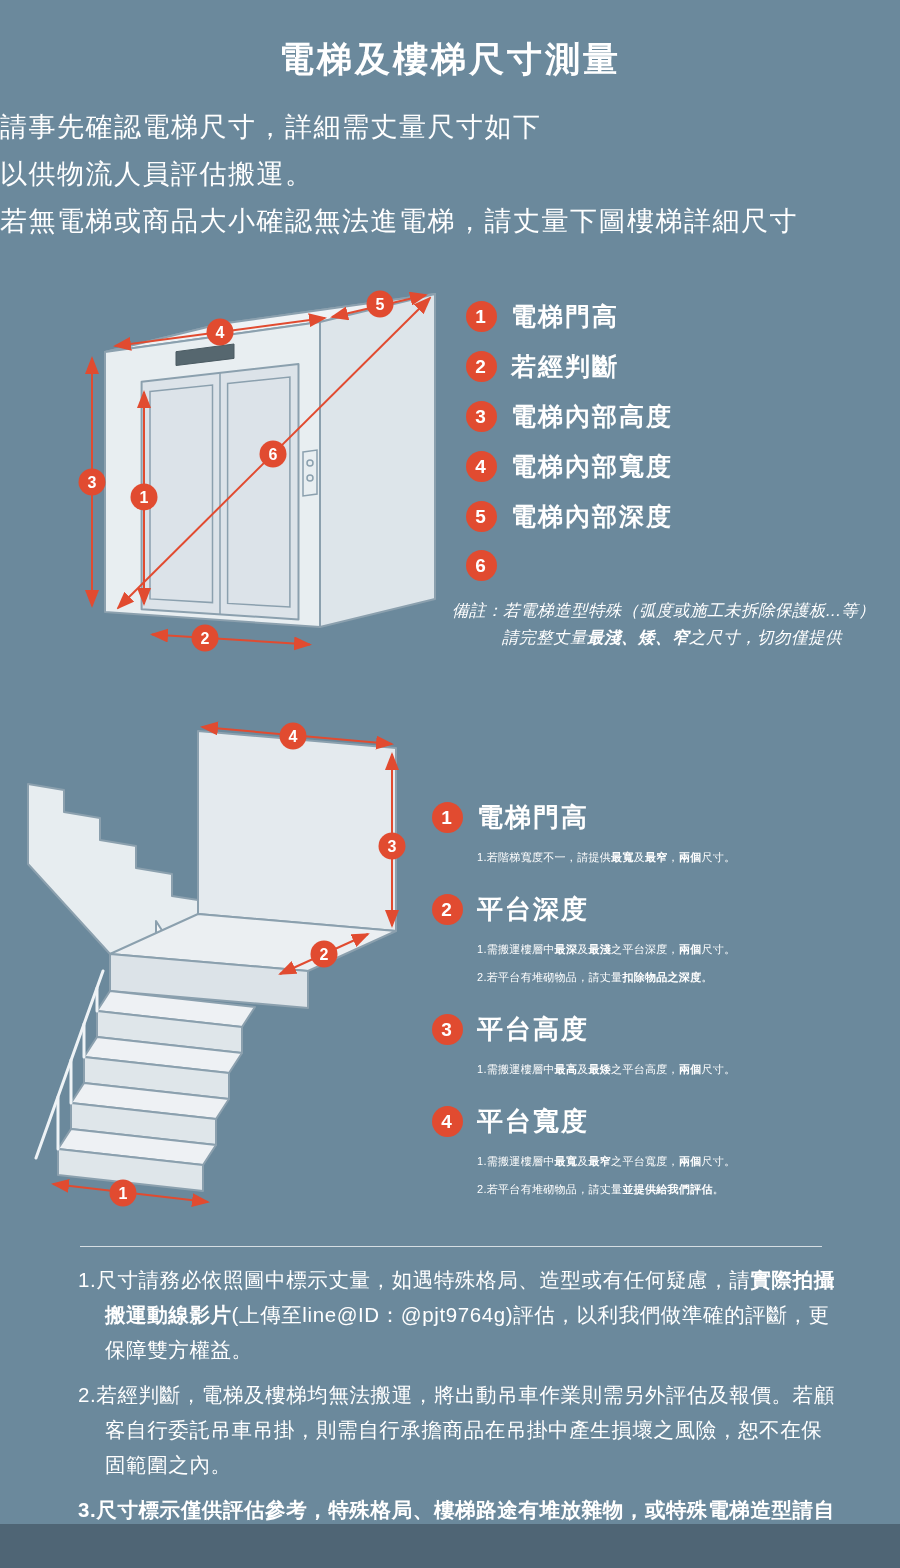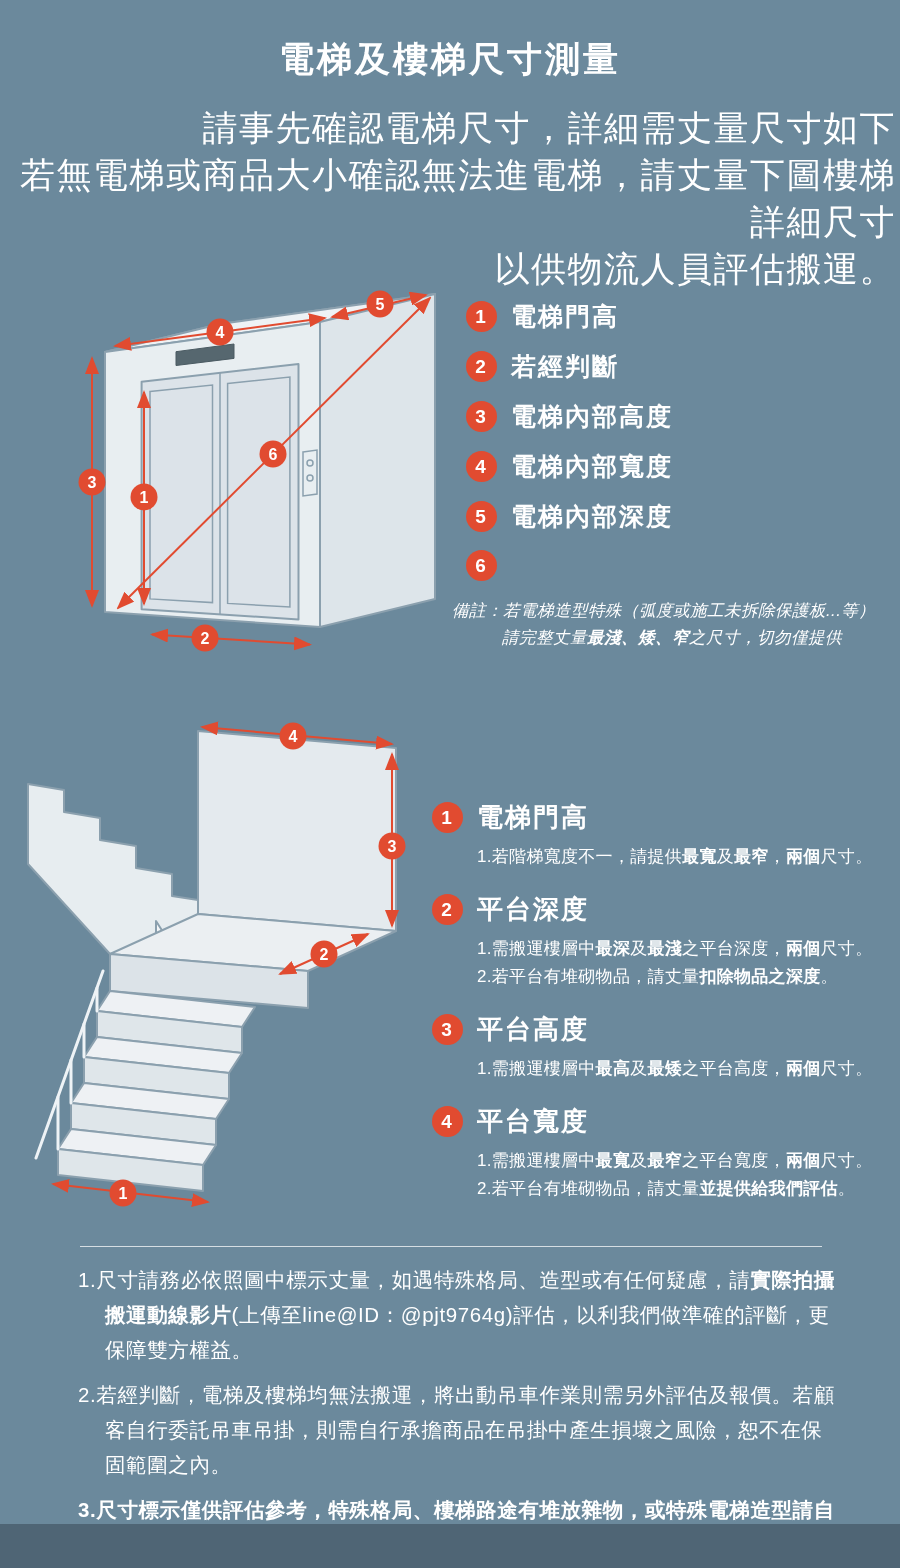--- a/index.html
+++ b/index.html
@@ -6,41 +6,41 @@
   .page {
     position:relative; width:900px; height:1524px; margin:0 auto;
     background:#6b899c; overflow:hidden; color:#fff;
     font-family:"Liberation Sans","DejaVu Sans",sans-serif;
   }
   .title {
     position:absolute; top:36px; left:0; right:0; text-align:center;
     font-size:35px; font-weight:bold; letter-spacing:3px;
   }
   .intro {
-    position:absolute; top:104px; left:0; right:4px; text-align:right;
-    font-size:35px; line-height:47px; letter-spacing:1.5px;
+    position:absolute; top:104px; left:0; right:16px; text-align:left;
+    font-size:27px; line-height:47px; letter-spacing:1.5px;
   }
   .elv-svg { position:absolute; left:70px; top:282px; }
   .stairs-svg { position:absolute; left:8px; top:716px; }
 
   .badge {
     display:inline-flex; width:31px; height:31px; border-radius:50%;
     background:#e14b30; color:#fff; font-weight:bold; font-size:19px;
     align-items:center; justify-content:center; flex:none;
   }
   .elv-legend { position:absolute; left:466px; top:300px; display:flex; flex-direction:column; gap:17px; }
   .elv-row { display:flex; align-items:center; gap:14px; font-size:25px; font-weight:bold; letter-spacing:2px; }
 
   .elv-note { position:absolute; left:452px; top:597px; width:436px; font-size:16.5px; line-height:27px; letter-spacing:0.5px;font-style:italic; }
   .elv-note .indent { padding-left:50px; }
 
   .stairs-legend { position:absolute; left:432px; top:800px; width:456px; }
   .st-item { margin-bottom:21px; }
   .st-title { display:flex; align-items:center; gap:14px; font-size:26px; font-weight:bold; letter-spacing:2px; margin-bottom:8px; }
-  .st-details { margin-left:45px; font-size:17px; line-height:28px; letter-spacing:0.3px; }
+  .st-details { margin-left:45px; font-size:11px; line-height:28px; letter-spacing:0.3px; }
 
   .divider { position:absolute; left:80px; top:1246px; width:742px; height:1px; background:rgba(255,255,255,0.72); }
 
   .footer { position:absolute; left:78px; top:1262px; width:762px; font-size:20.5px; line-height:35px; letter-spacing:0.6px; }
   .fnote { padding-left:27px; text-indent:-27px; margin-bottom:10px; }
 
   .b { font-weight:bold; }
 
   svg .shape { stroke:#8ba0ae; stroke-width:2; stroke-linejoin:round; }
   svg .thin  { stroke:#8ba0ae; stroke-width:1.5; fill:none; }
@@ -50,22 +50,22 @@
 </style>
 </head>
 <body>
 
 <div class="page">
 
   <div class="title">電梯及樓梯尺寸測量</div>
 
   <div class="intro">
     <div>請事先確認電梯尺寸，詳細需丈量尺寸如下</div>
+    <div>以供物流人員評估搬運。</div>
     <div>若無電梯或商品大小確認無法進電梯，請丈量下圖樓梯詳細尺寸</div>
-    <div>以供物流人員評估搬運。</div>
   </div>
 
   <svg class="elv-svg" width="392" height="386" viewBox="0 0 392 386">
     <defs>
       <marker id="arrE" markerWidth="9" markerHeight="7" refX="8" refY="3.5" orient="auto-start-reverse">
         <path d="M0,0 L9,3.5 L0,7 Z" fill="#e14b30"></path>
       </marker>
     </defs>
 
     <polygon class="shape" points="35,70 150,42 365,12 250,40" fill="#eef2f5"></polygon>

